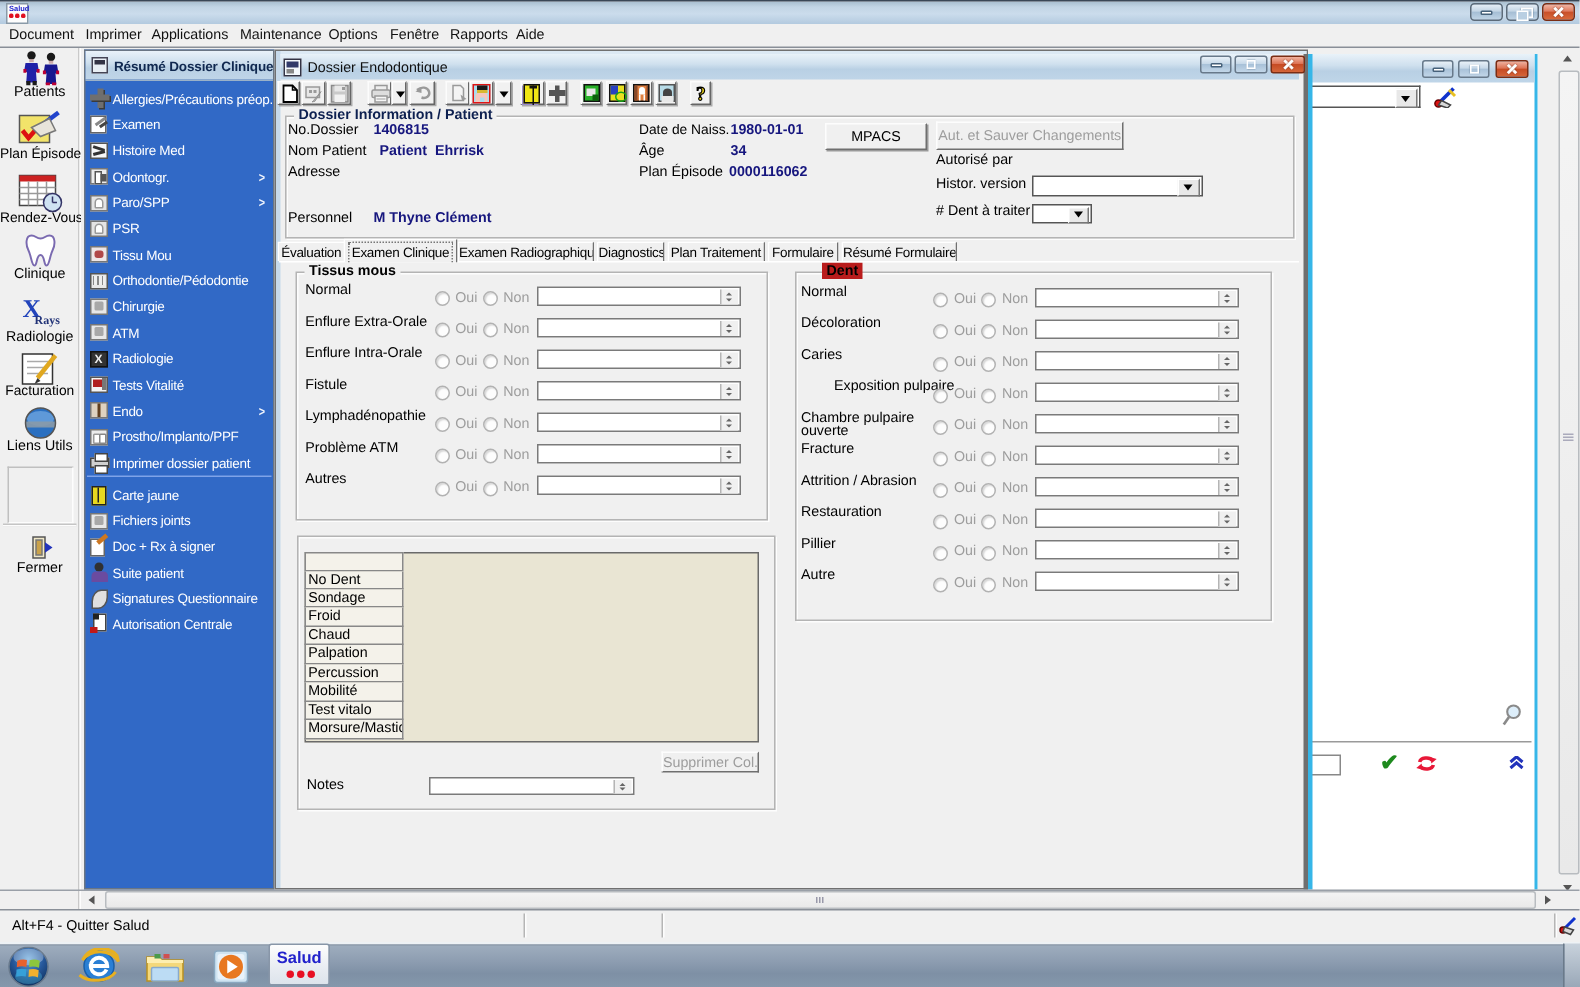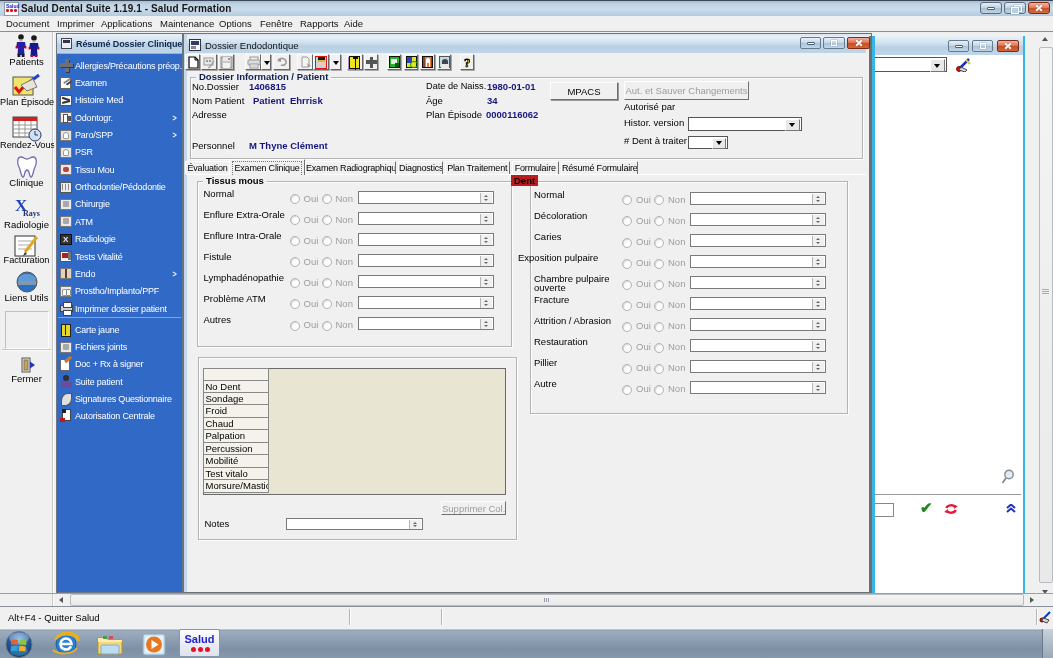--- a/index.html
+++ b/index.html
@@ -54,21 +54,20 @@
 </style></head><body>
 <div id="screen">
 
 <div id="titlebar" class="a"></div>
 <div class="a" style="left:4px;top:2px;width:13px;height:12px;background:#fdfdfd;border:1px solid #8a9aa8;">
       <div class="a" style="left:1px;top:0px;font-size:5px;font-weight:bold;color:#2222cc;">Salud</div>
       <div class="a" style="left:1px;top:6px;width:2.5px;height:2.5px;border-radius:50%;background:#e01020;"></div>
       <div class="a" style="left:5px;top:6px;width:2.5px;height:2.5px;border-radius:50%;background:#e01020;"></div>
       <div class="a" style="left:9px;top:6px;width:2.5px;height:2.5px;border-radius:50%;background:#e01020;"></div>
     </div>
-<div id="titletext" class="a">Salud Dental Suite 1.19.1 - Salud Formation</div>
 <div class="a capbtn lite" style="left:980px;width:22px;">
       <div class="glyph-min"></div>
     </div>
 <div class="a capbtn lite" style="left:1004px;width:22px;">
       <div class="a" style="left:9px;top:2px;width:6px;height:5px;border:1.5px solid #fff;box-shadow:0 0 1px #46617a;"></div>
       <div class="a" style="left:6px;top:4px;width:6px;height:5px;border:1.5px solid #fff;background:#b9cfe2;box-shadow:0 0 1px #46617a;"></div>
     </div>
 <div class="a capbtn red" style="left:1028px;width:22px;">
       <div class="glyph-x"></div>
     </div>
@@ -583,21 +582,21 @@
     </div>
 <div class="a " style="left:203.5px;top:314.0px;font-size:9.5px;white-space:nowrap;">Autres</div>
 <div class="a radio" style="left:289.5px;top:320.5px;"></div>
 <div class="a dis" style="left:303.5px;top:319.0px;font-size:9.5px;">Oui</div>
 <div class="a radio" style="left:321.5px;top:320.5px;"></div>
 <div class="a dis" style="left:335.5px;top:319.0px;font-size:9.5px;">Non</div>
 <div class="a fld" style="left:358px;top:317.0px;width:135.5px;height:13px;">
       <div class="a spin" style="height:10px;"></div>
     </div>
 <div class="a etched" style="left:529.5px;top:181px;width:316.5px;height:231px;"></div>
-<div class="a" style="left:511px;top:175px;background:#b91c1c;padding:0 3px;font-weight:bold;color:#000;white-space:nowrap;">Dent</div>
+<div class="a" style="left:548px;top:175px;background:#b91c1c;padding:0 3px;font-weight:bold;color:#000;white-space:nowrap;">Dent</div>
 <div class="a " style="left:534px;top:188.9px;font-size:9.5px;white-space:nowrap;">Normal</div>
 <div class="a radio" style="left:622px;top:195.4px;"></div>
 <div class="a dis" style="left:636px;top:193.9px;font-size:9.5px;">Oui</div>
 <div class="a radio" style="left:654px;top:195.4px;"></div>
 <div class="a dis" style="left:668px;top:193.9px;font-size:9.5px;">Non</div>
 <div class="a fld" style="left:690px;top:191.9px;width:136px;height:13px;">
       <div class="a spin" style="height:10px;"></div>
     </div>
 <div class="a " style="left:534px;top:209.95000000000002px;font-size:9.5px;white-space:nowrap;">Décoloration</div>
 <div class="a radio" style="left:622px;top:216.45000000000002px;"></div>
@@ -608,21 +607,21 @@
       <div class="a spin" style="height:10px;"></div>
     </div>
 <div class="a " style="left:534px;top:231.0px;font-size:9.5px;white-space:nowrap;">Caries</div>
 <div class="a radio" style="left:622px;top:237.5px;"></div>
 <div class="a dis" style="left:636px;top:236.0px;font-size:9.5px;">Oui</div>
 <div class="a radio" style="left:654px;top:237.5px;"></div>
 <div class="a dis" style="left:668px;top:236.0px;font-size:9.5px;">Non</div>
 <div class="a fld" style="left:690px;top:234.0px;width:136px;height:13px;">
       <div class="a spin" style="height:10px;"></div>
     </div>
-<div class="a " style="left:518px;top:252.05px;font-size:9.5px;white-space:nowrap;">Exposition pulpaire</div>
+<div class="a " style="left:556px;top:252.05px;font-size:9.5px;white-space:nowrap;">Exposition pulpaire</div>
 <div class="a radio" style="left:622px;top:258.55px;"></div>
 <div class="a dis" style="left:636px;top:257.05px;font-size:9.5px;">Oui</div>
 <div class="a radio" style="left:654px;top:258.55px;"></div>
 <div class="a dis" style="left:668px;top:257.05px;font-size:9.5px;">Non</div>
 <div class="a fld" style="left:690px;top:255.05px;width:136px;height:13px;">
       <div class="a spin" style="height:10px;"></div>
     </div>
 <div class="a" style="left:534px;top:273.6px;line-height:9.5px;">Chambre pulpaire<br>ouverte</div>
 <div class="a radio" style="left:622px;top:279.6px;"></div>
 <div class="a dis" style="left:636px;top:278.1px;font-size:9.5px;">Oui</div>

